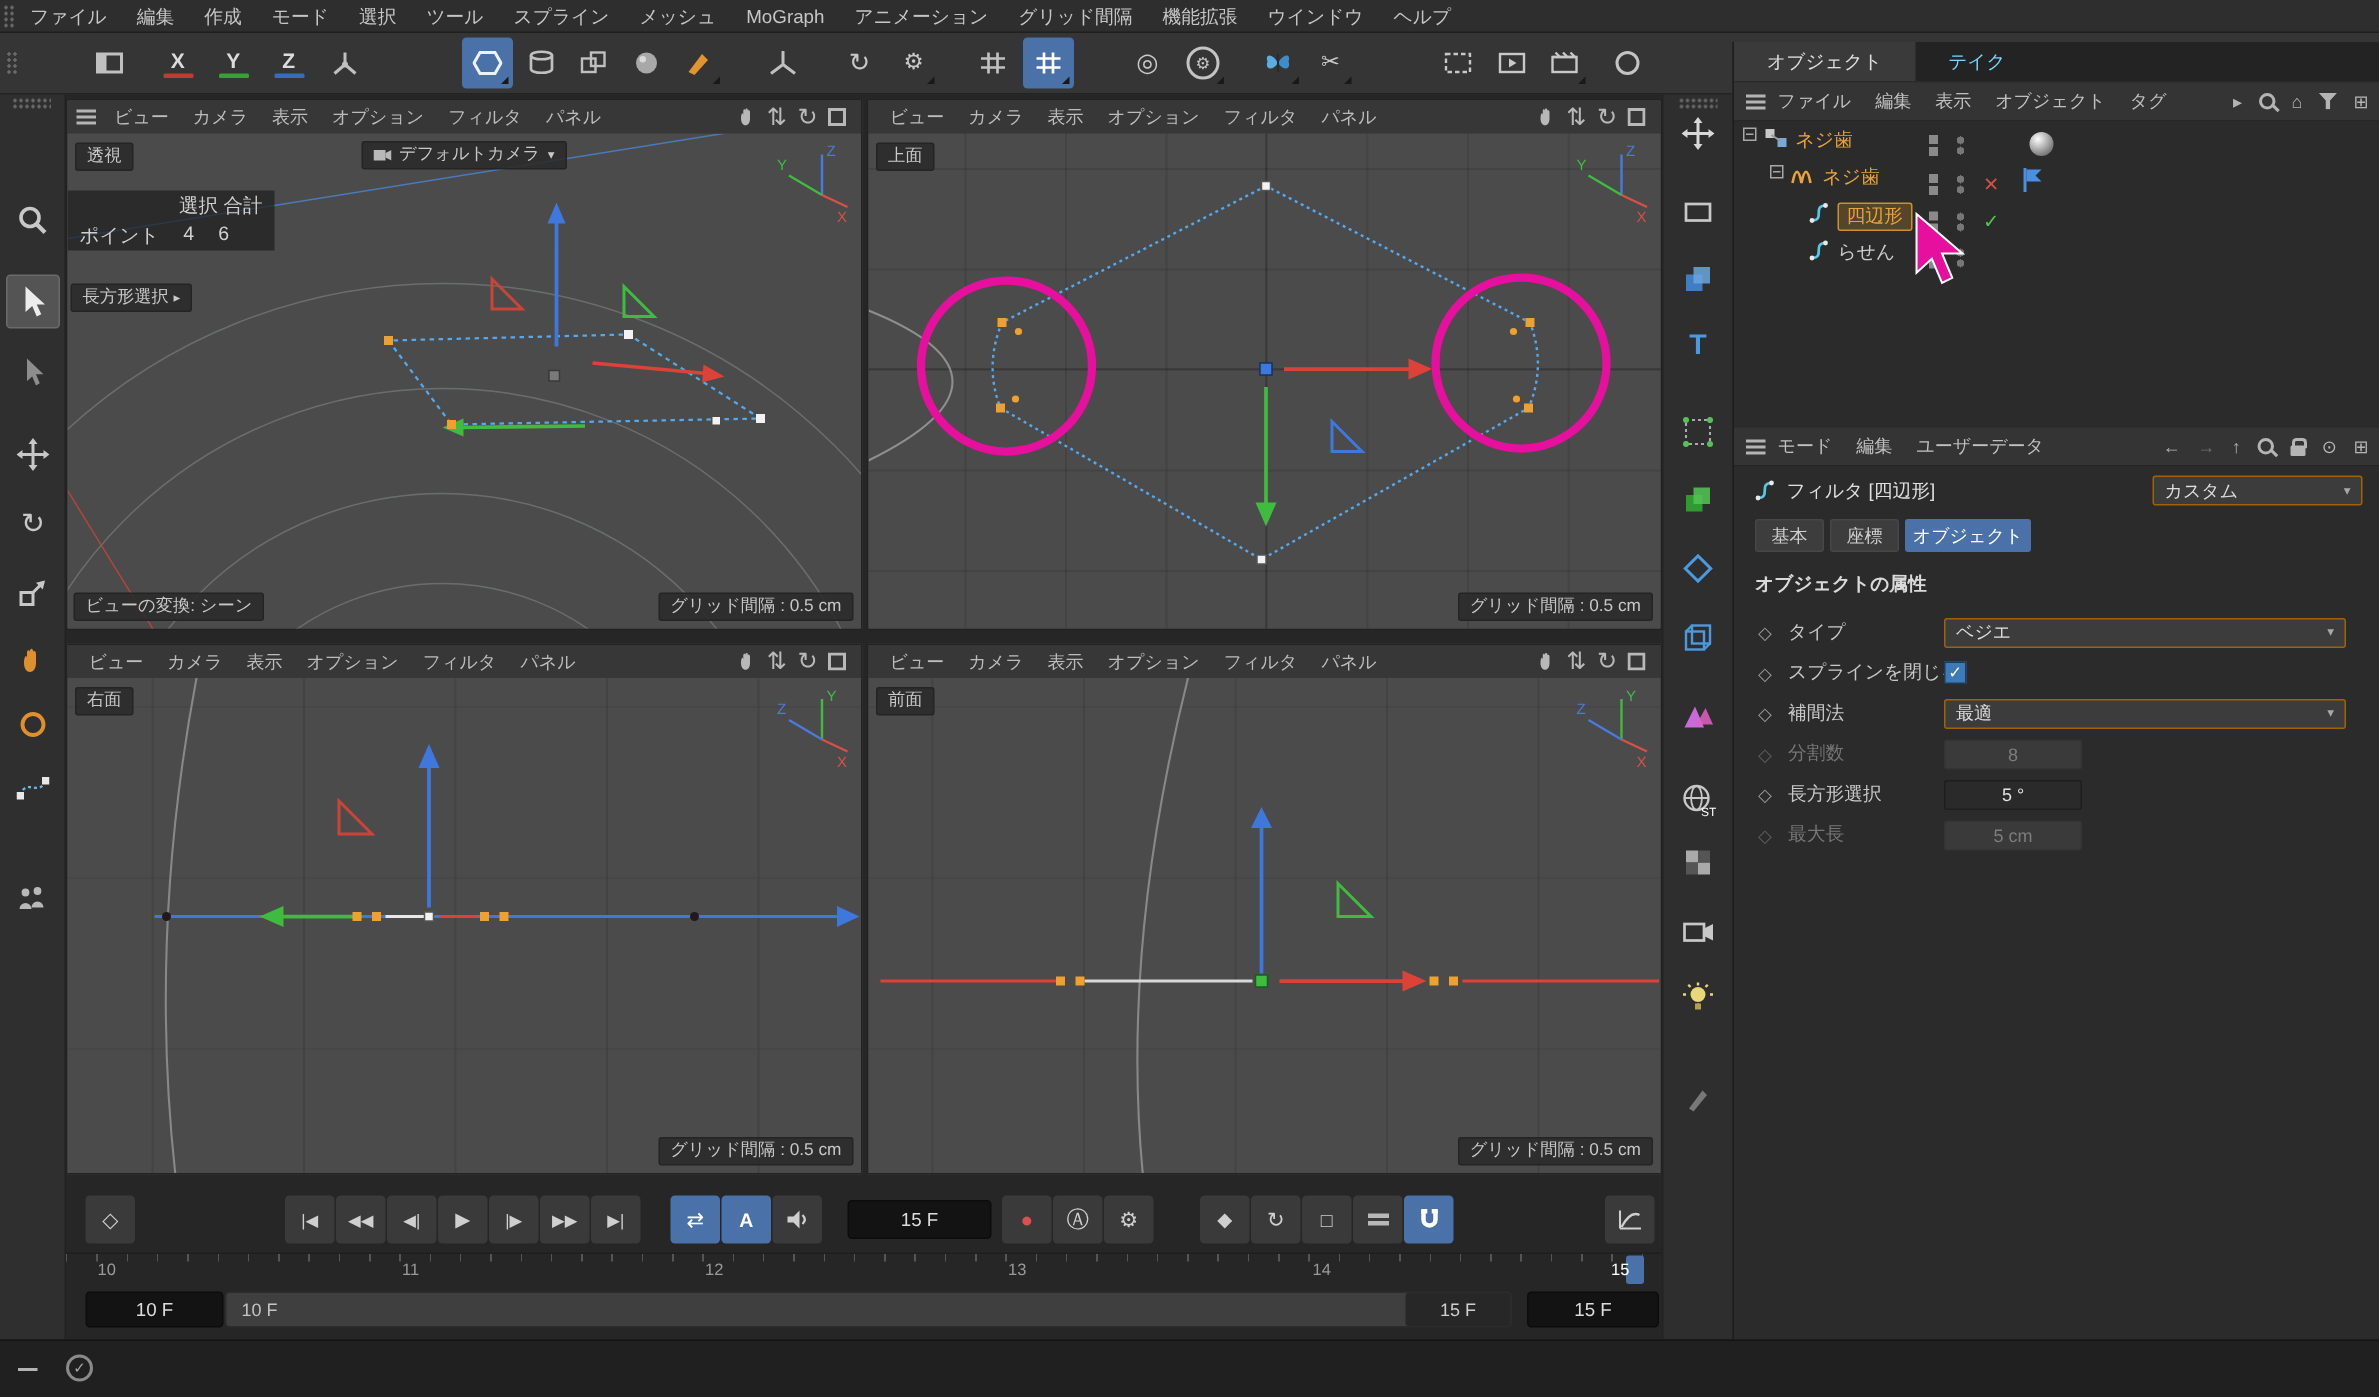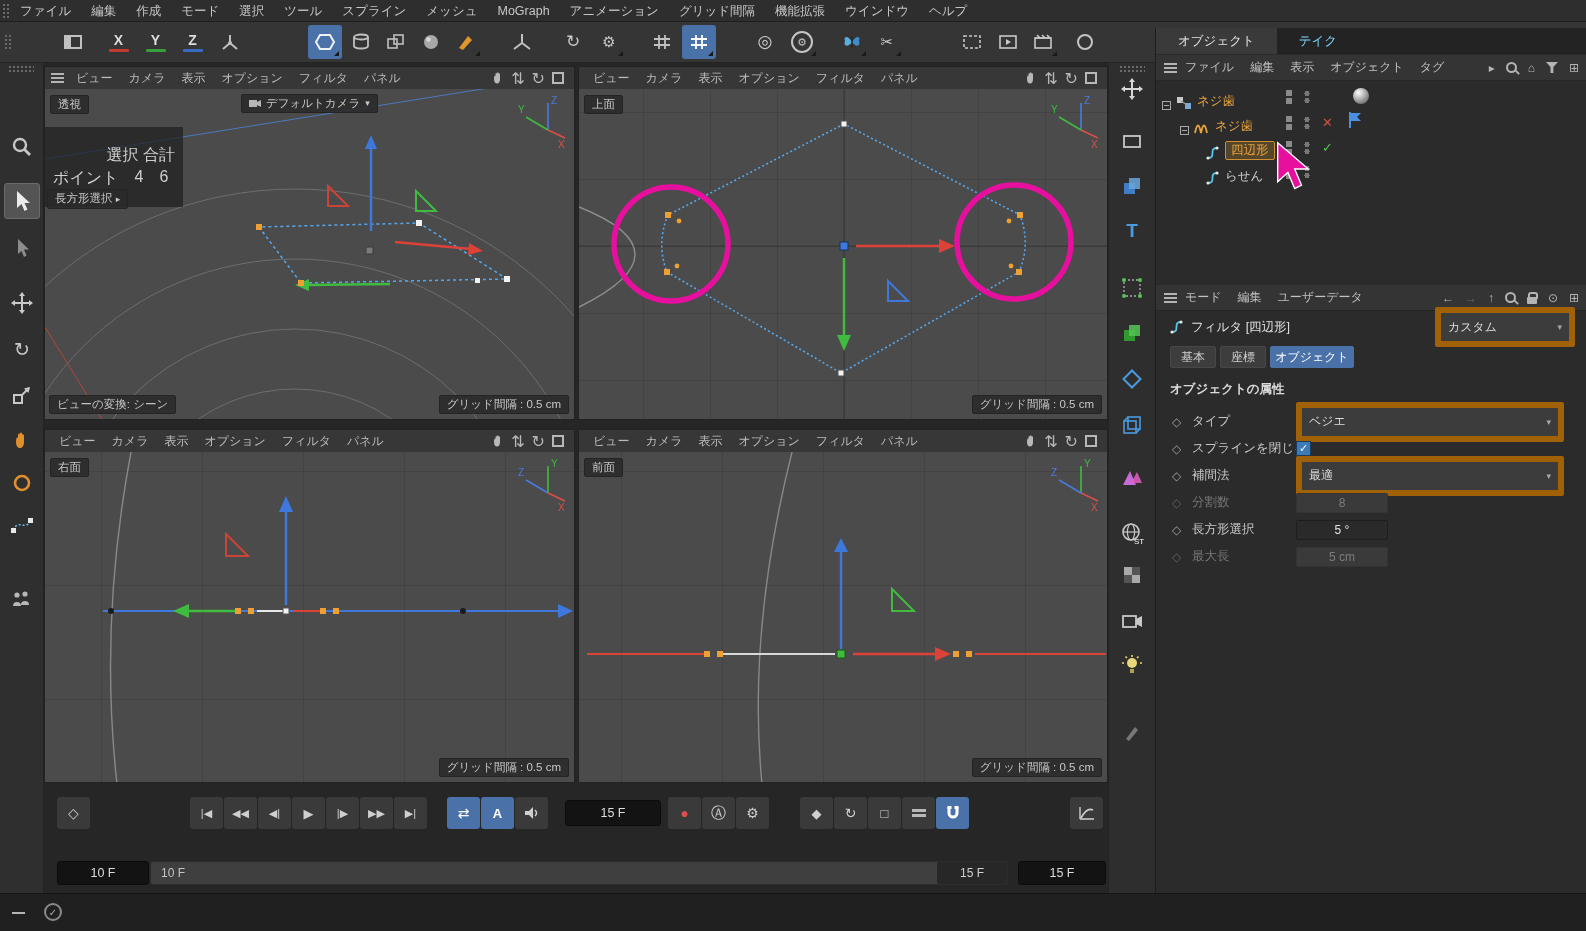--- a/index.html
+++ b/index.html
@@ -49,21 +49,21 @@
   .vp-canvas{position:absolute;left:0;top:22px;right:0;bottom:0;overflow:hidden;background:#4b4b4b}
   .grid-s{background-image:linear-gradient(to right,rgba(0,0,0,.10) 1px,transparent 1px),
     linear-gradient(to bottom,rgba(0,0,0,.10) 1px,transparent 1px);background-size:67px 67px;
     background-position:64px 23px}
   .grid-l{background-image:linear-gradient(to right,rgba(0,0,0,.10) 1px,transparent 1px),
     linear-gradient(to bottom,rgba(0,0,0,.10) 1px,transparent 1px);background-size:101px 114px;
     background-position:56px 19px}
   .pill{position:absolute;background:rgba(42,42,42,.88);border:1px solid #242424;color:#c8c8c8;
     font-size:11.5px;line-height:15px;padding:1px 7px;border-radius:2px;white-space:nowrap;z-index:3}
   .selinfo{position:absolute;left:0;top:38px;width:138px;background:rgba(30,30,30,.72);
-    padding:18px 8px;font-size:16px;z-index:3;color:#d0d0d0}
+    padding:1px 8px;font-size:13px;z-index:3;color:#d0d0d0}
   .selinfo .r1{text-align:right}
   .selinfo .r2{display:flex;gap:16px;margin-top:2px}
   .gizmo{position:absolute;right:6px;top:6px;z-index:2}
   .vpsvg{position:absolute;left:0;top:0;z-index:1}
 
   
   .right-strip{position:absolute;left:1108px;top:63px;width:47px;height:830px;background:#2e2e2e;
     border-left:1px solid #232323;z-index:4}
   .sbtn{position:absolute;left:5px;width:36px;height:36px;display:flex;align-items:center;
     justify-content:center;color:#c8c8c8;border-radius:3px}
@@ -84,21 +84,21 @@
   .i-mag{width:11px;height:11px;border:2px solid #b4b4b4;border-radius:50%;position:relative}
   .i-mag::after{content:"";position:absolute;width:6px;height:2px;background:#b4b4b4;
     transform:rotate(45deg);right:-5px;bottom:-2px}
   .i-funnel{width:12px;height:11px;background:#b4b4b4;clip-path:polygon(0 0,100% 0,62% 45%,62% 100%,38% 100%,38% 45%)}
   .i-lock{width:10px;height:7px;background:#b4b4b4;border-radius:1px;position:relative;margin-top:5px}
   .i-lock::before{content:"";position:absolute;width:6px;height:5px;border:2px solid #b4b4b4;
     border-bottom:none;border-radius:3px 3px 0 0;left:1px;top:-5px}
   .i-sliders{width:14px;height:10px;background:linear-gradient(#b8b8b8,#b8b8b8) 0 1px/14px 3px no-repeat,
     linear-gradient(#b8b8b8,#b8b8b8) 0 6px/14px 3px no-repeat}
   .tree{position:absolute;left:0;top:53px;width:431px;height:177px;background:#2b2b2b}
-  .trow{position:absolute;height:25px;display:flex;align-items:flex-end;font-size:12.5px}
+  .trow{position:absolute;height:25px;display:flex;align-items:flex-start;font-size:12.5px}
   .twisty{width:9px;height:9px;border:1px solid #a8a8a8;background:#2b2b2b;position:relative;margin-right:5px}
   .twisty::after{content:"";position:absolute;left:1px;top:3px;width:5px;height:1px;background:#a8a8a8}
   .olabel{color:#e8a33c;margin-left:5px}
   .olabel.plain{color:#cccccc}
   .olabel.sel{background:#55452a;border:1px solid #cf8f2e;padding:0 5px;border-radius:2px}
   .tcluster{position:absolute;display:flex;align-items:center;gap:12px}
   .vdots{width:6px;height:14px;background:linear-gradient(#8a8a8a,#8a8a8a) 0 0/6px 6px no-repeat,
     linear-gradient(#8a8a8a,#8a8a8a) 0 8px/6px 6px no-repeat}
   .cdots{width:6px;height:14px;background:radial-gradient(circle 2.6px,#777 100%,transparent 0) 0 0/6px 7px repeat-y}
   .mat-sphere{width:16px;height:16px;border-radius:50%;
@@ -112,22 +112,22 @@
   .attr-tabs{position:absolute;left:0;top:315px;width:431px;height:28px}
   .atab{position:absolute;top:3px;height:22px;background:#3d3d3d;border:1px solid #474747;border-radius:2px;
     display:flex;align-items:center;justify-content:center;font-size:12px;color:#d0d0d0}
   .atab.on{background:#4a72a8;border-color:#4a72a8;color:#fff}
   .attr-section{position:absolute;left:14px;top:353px;font-size:12.5px;color:#dadada;font-weight:bold}
   .attr-row{position:absolute;left:0;width:431px;height:27px;display:flex;align-items:center;font-size:12.5px}
   .dia{position:absolute;left:16px;color:#9a9a9a;font-size:12px}
   .dia.dim{color:#5f5f5f}
   .alabel{position:absolute;left:36px;color:#c8c8c8}
   .alabel.dim{color:#757575}
-  .dd{position:absolute;height:20px;background:#3c3c3c;border:6px solid #a16207;border-radius:2px;
-    display:flex;align-items:center;padding:14px 7px;font-size:12px;color:#dedede}
+  .dd{position:absolute;height:20px;background:#3c3c3c;border:1px solid #a16207;border-radius:2px;
+    display:flex;align-items:center;padding:4px 7px;font-size:12px;color:#dedede}
   .dd .arr{margin-left:auto;font-size:9px;color:#a8a8a8;padding-left:8px}
   .fld{position:absolute;height:20px;background:#2a2a2a;border:1px solid #1e1e1e;border-radius:2px;
     display:flex;align-items:center;justify-content:center;font-size:12px;color:#e2e2e2}
   .fld.dis{background:#3a3a3a;color:#7d7d7d;border-color:#343434}
   .cb{position:absolute;width:15px;height:15px;background:#3d7ab8;border:1px solid #1c3c5c;
     display:flex;align-items:center;justify-content:center;color:#fff;font-size:11px}
 
   
   .timeline{position:absolute;left:44px;top:795px;width:1064px;height:98px;background:#262626;z-index:6}
   .tlbtn{position:absolute;top:2px;width:33px;height:32px;background:#3a3a3a;border-radius:3px;
@@ -959,20 +959,29 @@
         </svg>
     </div>
 
     <div class="tlbtn" style="left:1026px">
       <svg width="16" height="14">
           <path d="M1,13 H15 M1,13 V1" stroke="#cfcfcf" stroke-width="1.4"></path>
           <path d="M2,12 Q8,1 14,4" stroke="#cfcfcf" stroke-width="1.6" fill="none"></path>
         </svg>
     </div>
 
+    <div class="ruler">
+      <div class="playhead"></div>
+      <span class="rnum" style="left:21px">10</span>
+      <span class="rnum" style="left:224px">11</span>
+      <span class="rnum" style="left:426px">12</span>
+      <span class="rnum" style="left:628px">13</span>
+      <span class="rnum" style="left:831px">14</span>
+      <span class="rnum" style="left:1030px;color:#fff;z-index:2">15</span>
+    </div>
 
     <div class="tl-field" style="left:13px;top:66px;width:92px;height:24px">10 F</div>
     <div class="range-bar">
       <span style="padding-left:10px">10 F</span>
       <span class="range-end-chip">15 F</span>
     </div>
     <div class="tl-field" style="left:974px;top:66px;width:88px;height:24px">15 F</div>
   </div>
 
   <div class="statusbar">

